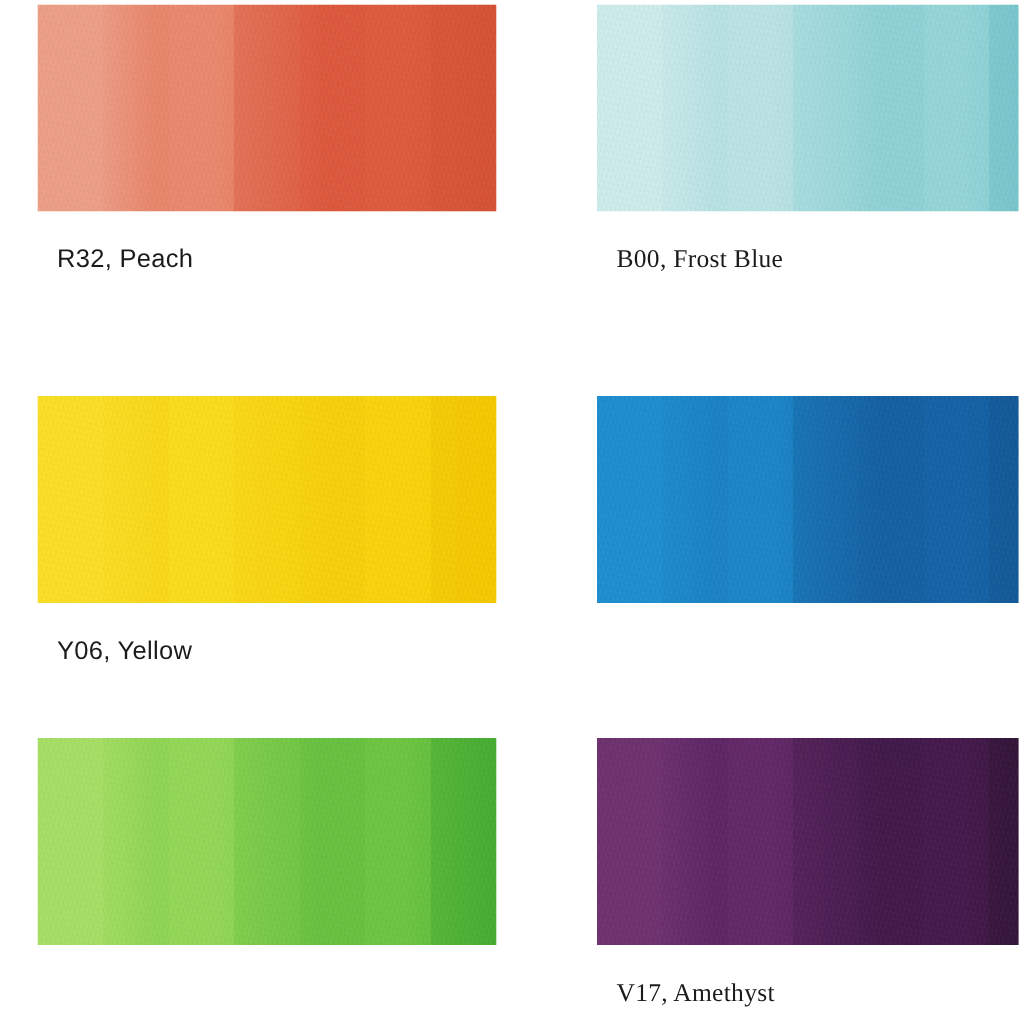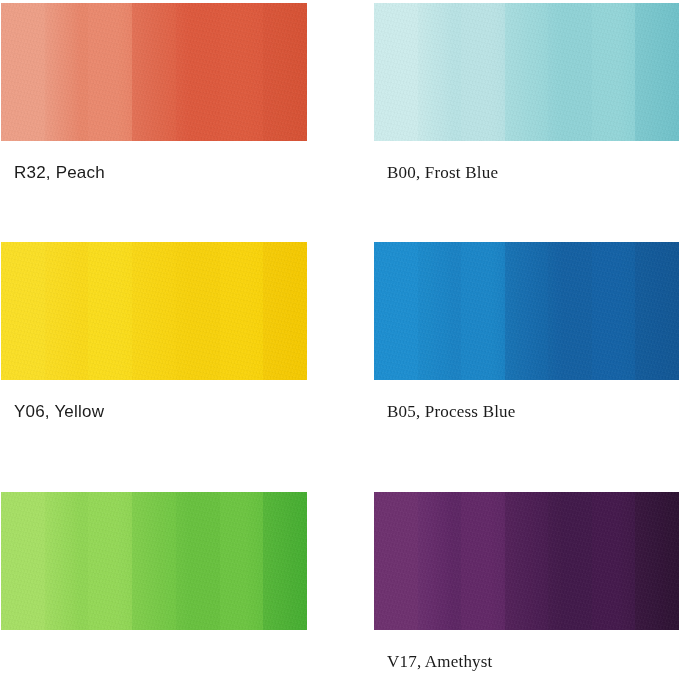--- a/index.html
+++ b/index.html
@@ -18,29 +18,30 @@
 
   #swatch-sheet {
     position: relative;
     width: 679px;
     height: 674px;
     background: #ffffff;
   }
 
   .swatch-cell {
     position: absolute;
+    margin-left: 24px;
   }
 
   
   .col-left  { left: 1px;   width: 306px; }
   .col-right { left: 374px; width: 305px; font-family: Liberation Serif, serif; }
 
   
   .row-1 { top: 3px;   }
-  .row-2 { top: 242px; }
+  .row-2 { top: 264px; }
   .row-3 { top: 492px; }
 
   .swatch-chip {
     position: relative;
     width: 100%;
     height: 138px;
     overflow: hidden;
     background: #ffffff;
   }
 
@@ -131,21 +132,20 @@
     </div>
     <div class="swatch-label" style="color: rgb(27, 27, 27);">Y06, Yellow</div>
   </div>
 
   <div class="swatch-cell col-right row-2">
     <div class="swatch-chip" title="B05, Process Blue">
       <div class="chip-ink" style="background: linear-gradient(to right, rgb(47, 169, 221) 0%, rgb(47, 169, 221) 14%, rgb(43, 158, 212) 26%, rgb(43, 158, 212) 38%, rgb(34, 128, 188) 62%, rgb(34, 128, 188) 80%, rgb(31, 118, 176) 100%);"></div>
       <div class="chip-bands" style="background: linear-gradient(to right, rgb(51, 175, 226) 0%, rgb(51, 175, 226) 14.29%, rgb(43, 166, 218) 14.29%, rgb(43, 166, 218) 28.57%, rgb(56, 179, 228) 28.57%, rgb(56, 179, 228) 42.86%, rgb(35, 133, 191) 42.86%, rgb(35, 133, 191) 57.14%, rgb(33, 128, 186) 57.14%, rgb(33, 128, 186) 71.43%, rgb(38, 137, 195) 71.43%, rgb(38, 137, 195) 85.71%, rgb(31, 118, 176) 85.71%, rgb(31, 118, 176) 100%);"></div>
       <div class="chip-grain"></div>
     </div>
-    <div class="swatch-label" style="color: rgb(27, 27, 27);">B05, Process Blue</div>
   </div>
 
   <div class="swatch-cell col-left row-3">
     <div class="swatch-chip" title="YG06, Yellowish Green">
       <div class="chip-ink" style="background: linear-gradient(to right, rgb(189, 233, 131) 0%, rgb(189, 233, 131) 14%, rgb(168, 225, 113) 26%, rgb(168, 225, 113) 38%, rgb(134, 211, 92) 62%, rgb(134, 211, 92) 80%, rgb(99, 196, 75) 100%);"></div>
       <div class="chip-bands" style="background: linear-gradient(to right, rgb(193, 235, 137) 0%, rgb(193, 235, 137) 14.29%, rgb(182, 230, 124) 14.29%, rgb(182, 230, 124) 28.57%, rgb(195, 236, 140) 28.57%, rgb(195, 236, 140) 42.86%, rgb(154, 220, 104) 42.86%, rgb(154, 220, 104) 57.14%, rgb(139, 214, 95) 57.14%, rgb(139, 214, 95) 71.43%, rgb(159, 222, 108) 71.43%, rgb(159, 222, 108) 85.71%, rgb(99, 196, 75) 85.71%, rgb(99, 196, 75) 100%);"></div>
       <div class="chip-grain"></div>
     </div>
   </div>
 

